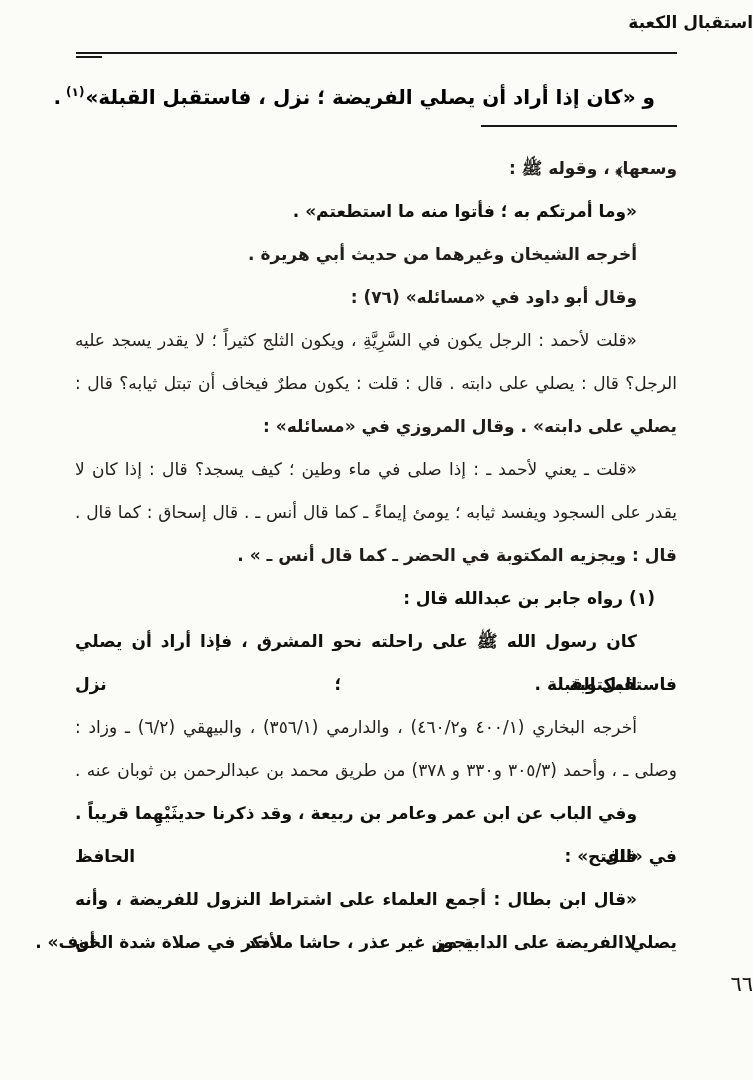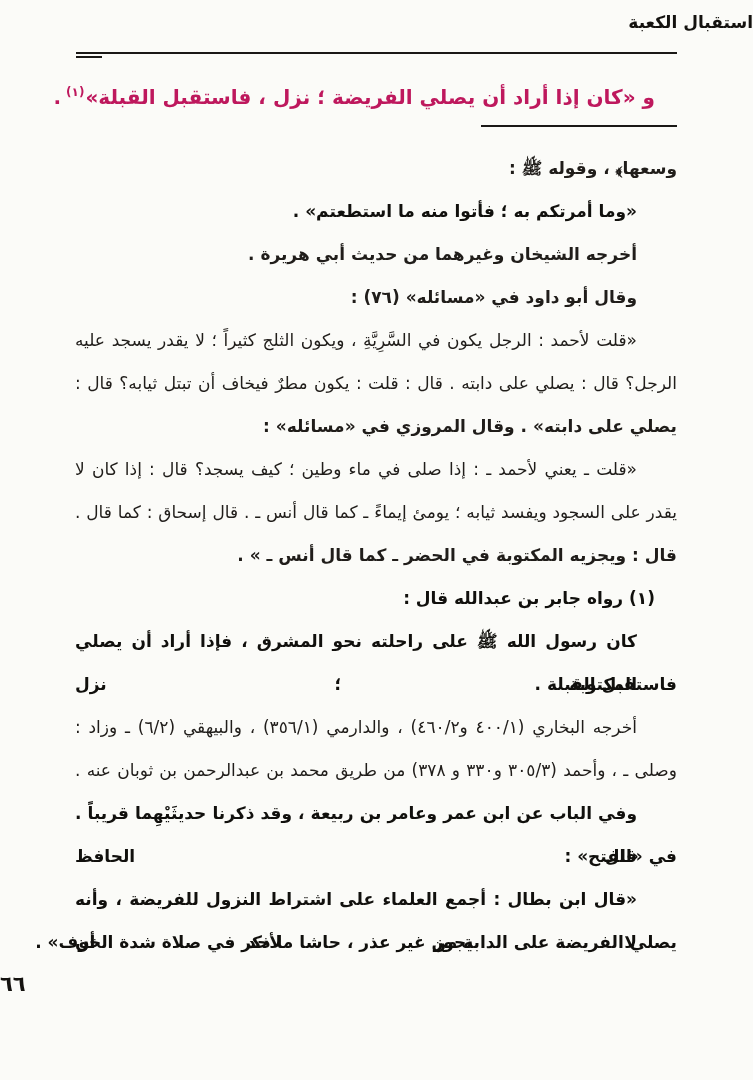--- a/index.html
+++ b/index.html
@@ -27,21 +27,21 @@
   .header-rule-stub{
     position:absolute;top:56px;right:651px;
     width:26px;height:2px;background:#1a1816;
   }
   .matn{
     position:absolute;top:76px;right:76px;left:76px;
     text-align:right;
     padding-right:22px;
     font-size:20px;font-weight:bold;
     line-height:32px;
-    color:#be185d;
+    color:#000000;
     white-space:nowrap;
   }
   .matn .fn-sup{
     font-size:12px;font-weight:bold;
     vertical-align:super;
     margin-right:1px;
   }
   .matn .trail{margin-right:5px;}
   .footnote-separator{
     position:absolute;top:125px;right:76px;
@@ -55,22 +55,22 @@
     font-size:17px;
     color:#201d1a;
   }
   .s{text-align:right;white-space:nowrap;font-weight:bold;}
   .j{text-align:justify;text-align-last:justify;}
   .ind{padding-right:40px;}
   .ind2{padding-right:22px;}
   .b{font-weight:bold;color:#11100d;}
   .page-number{
     position:absolute;top:972px;left:0;right:0;
-    text-align:left;
-    font-size:21px;font-weight:bold;
+    text-align:right;
+    font-size:21px;font-weight:normal;
     color:#14120f;
   }
 </style>
 </head>
 <body>
 
 <div class="page">
 
   <div class="header-title">استقبال الكعبة</div>
   <div class="header-rule"></div>

